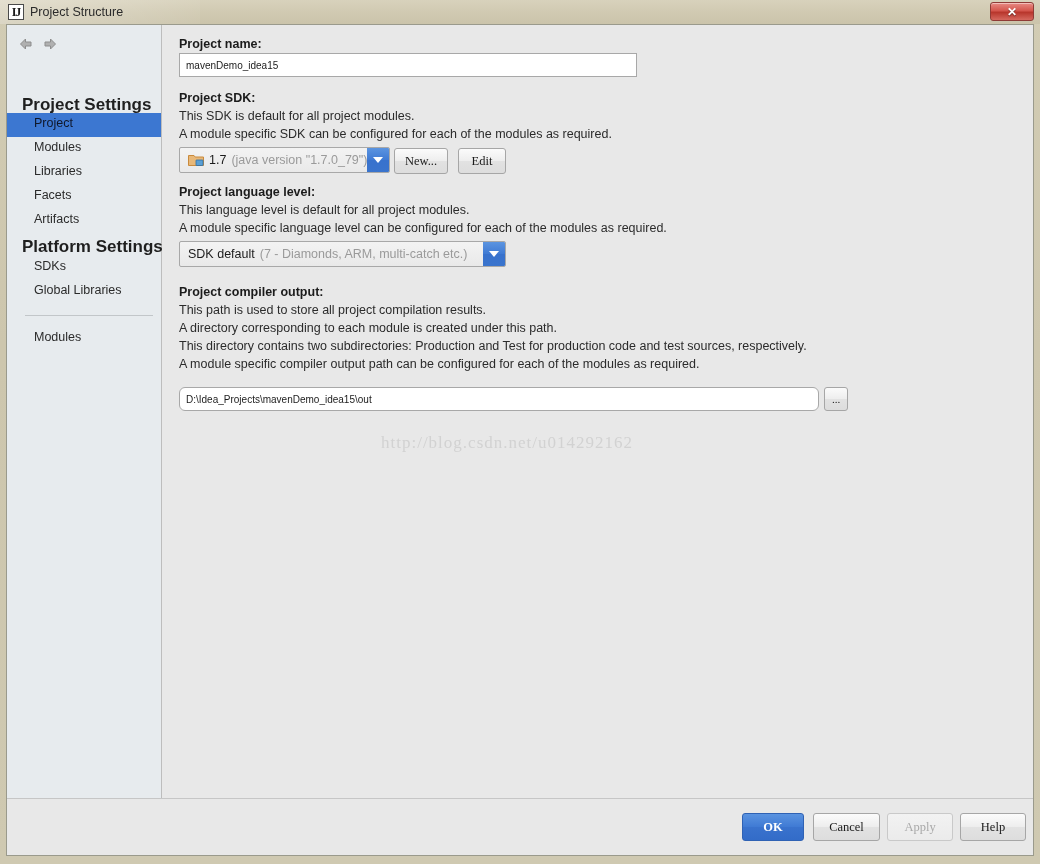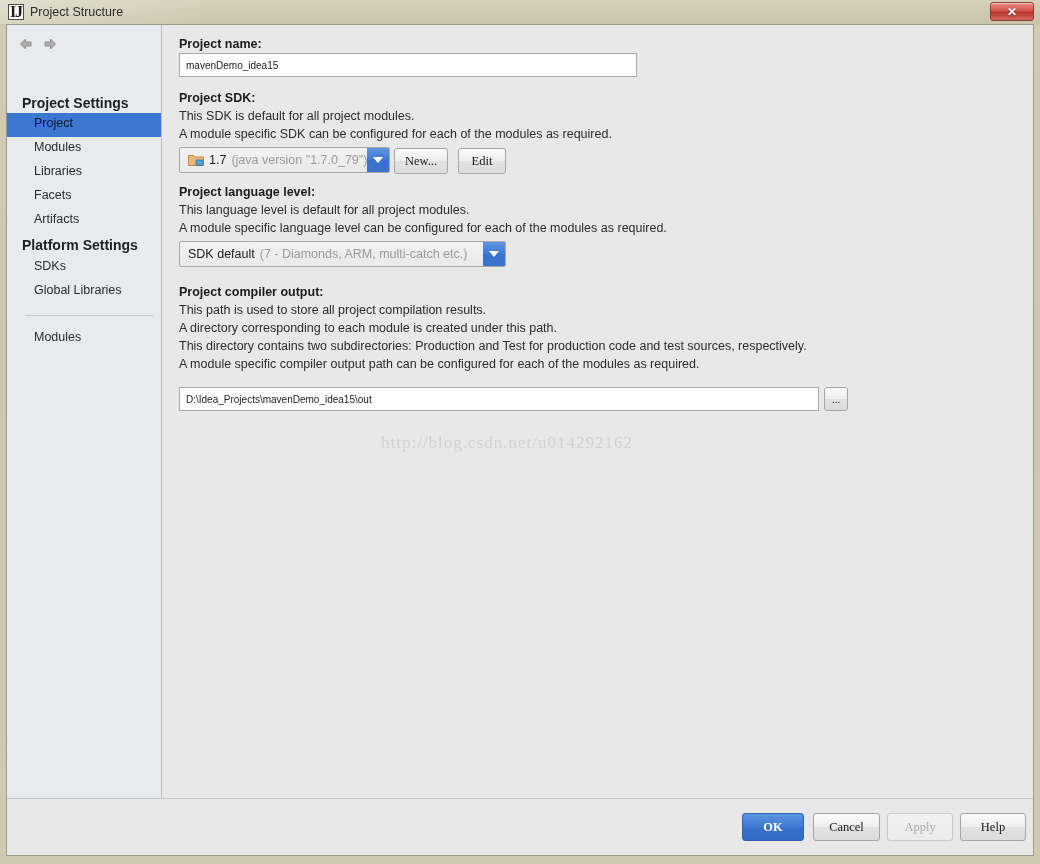--- a/index.html
+++ b/index.html
@@ -41,21 +41,21 @@
   #app-icon {
     position: absolute;
     left: 8px; top: 4px;
     width: 16px; height: 16px;
     background: #ffffff;
     border: 1px solid #4a4a4a;
     box-sizing: border-box;
     display: flex;
     align-items: center;
     justify-content: center;
-    font-size: 16px;
+    font-size: 12px;
     font-weight: bold;
     font-family: "Liberation Serif", serif;
     color: #1b1b1b;
     letter-spacing: -1px;
     line-height: 1;
   }
   #title-text {
     position: absolute;
     left: 30px; top: 4px;
     font-size: 12.5px;
@@ -118,21 +118,21 @@
     width: 18px; height: 18px;
     cursor: pointer;
   }
   .nav-arrow svg { display: block; }
   #nav-back  { left: 0; }
   #nav-fwd   { left: 24px; }
 
   .group-header {
     position: absolute;
     left: 15px;
-    font-size: 14px;
+    font-size: 17px;
     font-weight: bold;
     color: #1f1f1f;
     white-space: nowrap;
   }
   .side-item {
     position: absolute;
     left: 0;
     width: 154px;
     height: 24px;
     box-sizing: border-box;
@@ -410,21 +410,21 @@
         </div>
         <div class="combo-arrow"></div>
       </div>
 
       <div class="sec-title" style="left:16px; top:260px;">Project compiler output:</div>
       <div class="sec-desc" style="left:16px; top:278px;">This path is used to store all project compilation results.</div>
       <div class="sec-desc" style="left:16px; top:296px;">A directory corresponding to each module is created under this path.</div>
       <div class="sec-desc" style="left:16px; top:314px;">This directory contains two subdirectories: Production and Test for production code and test sources, respectively.</div>
       <div class="sec-desc" style="left:16px; top:332px;">A module specific compiler output path can be configured for each of the modules as required.</div>
 
-      <input class="text-input" style="left: 16px; top: 362px; width: 640px;" value="D:\Idea_Projects\mavenDemo_idea15\out">
+      <input class="text-input" style="left: 16px; top: 362px; width: 640px; border-radius: 6px;" value="D:\Idea_Projects\mavenDemo_idea15\out">
       <div class="btn" style="left:661px; top:362px; width:24px; height:24px; font-size:11px;">...</div>
 
       <div id="watermark" style="left:218px; top:408px;">http://blog.csdn.net/u014292162</div>
     </div>
 
     <div id="bottombar">
       <div class="btn primary" style="left:735px; top:14px; width:62px; height:28px;">OK</div>
       <div class="btn" style="left:806px; top:14px; width:67px; height:28px;">Cancel</div>
       <div class="btn disabled" style="left:880px; top:14px; width:66px; height:28px;">Apply</div>
       <div class="btn" style="left:953px; top:14px; width:66px; height:28px;">Help</div>

